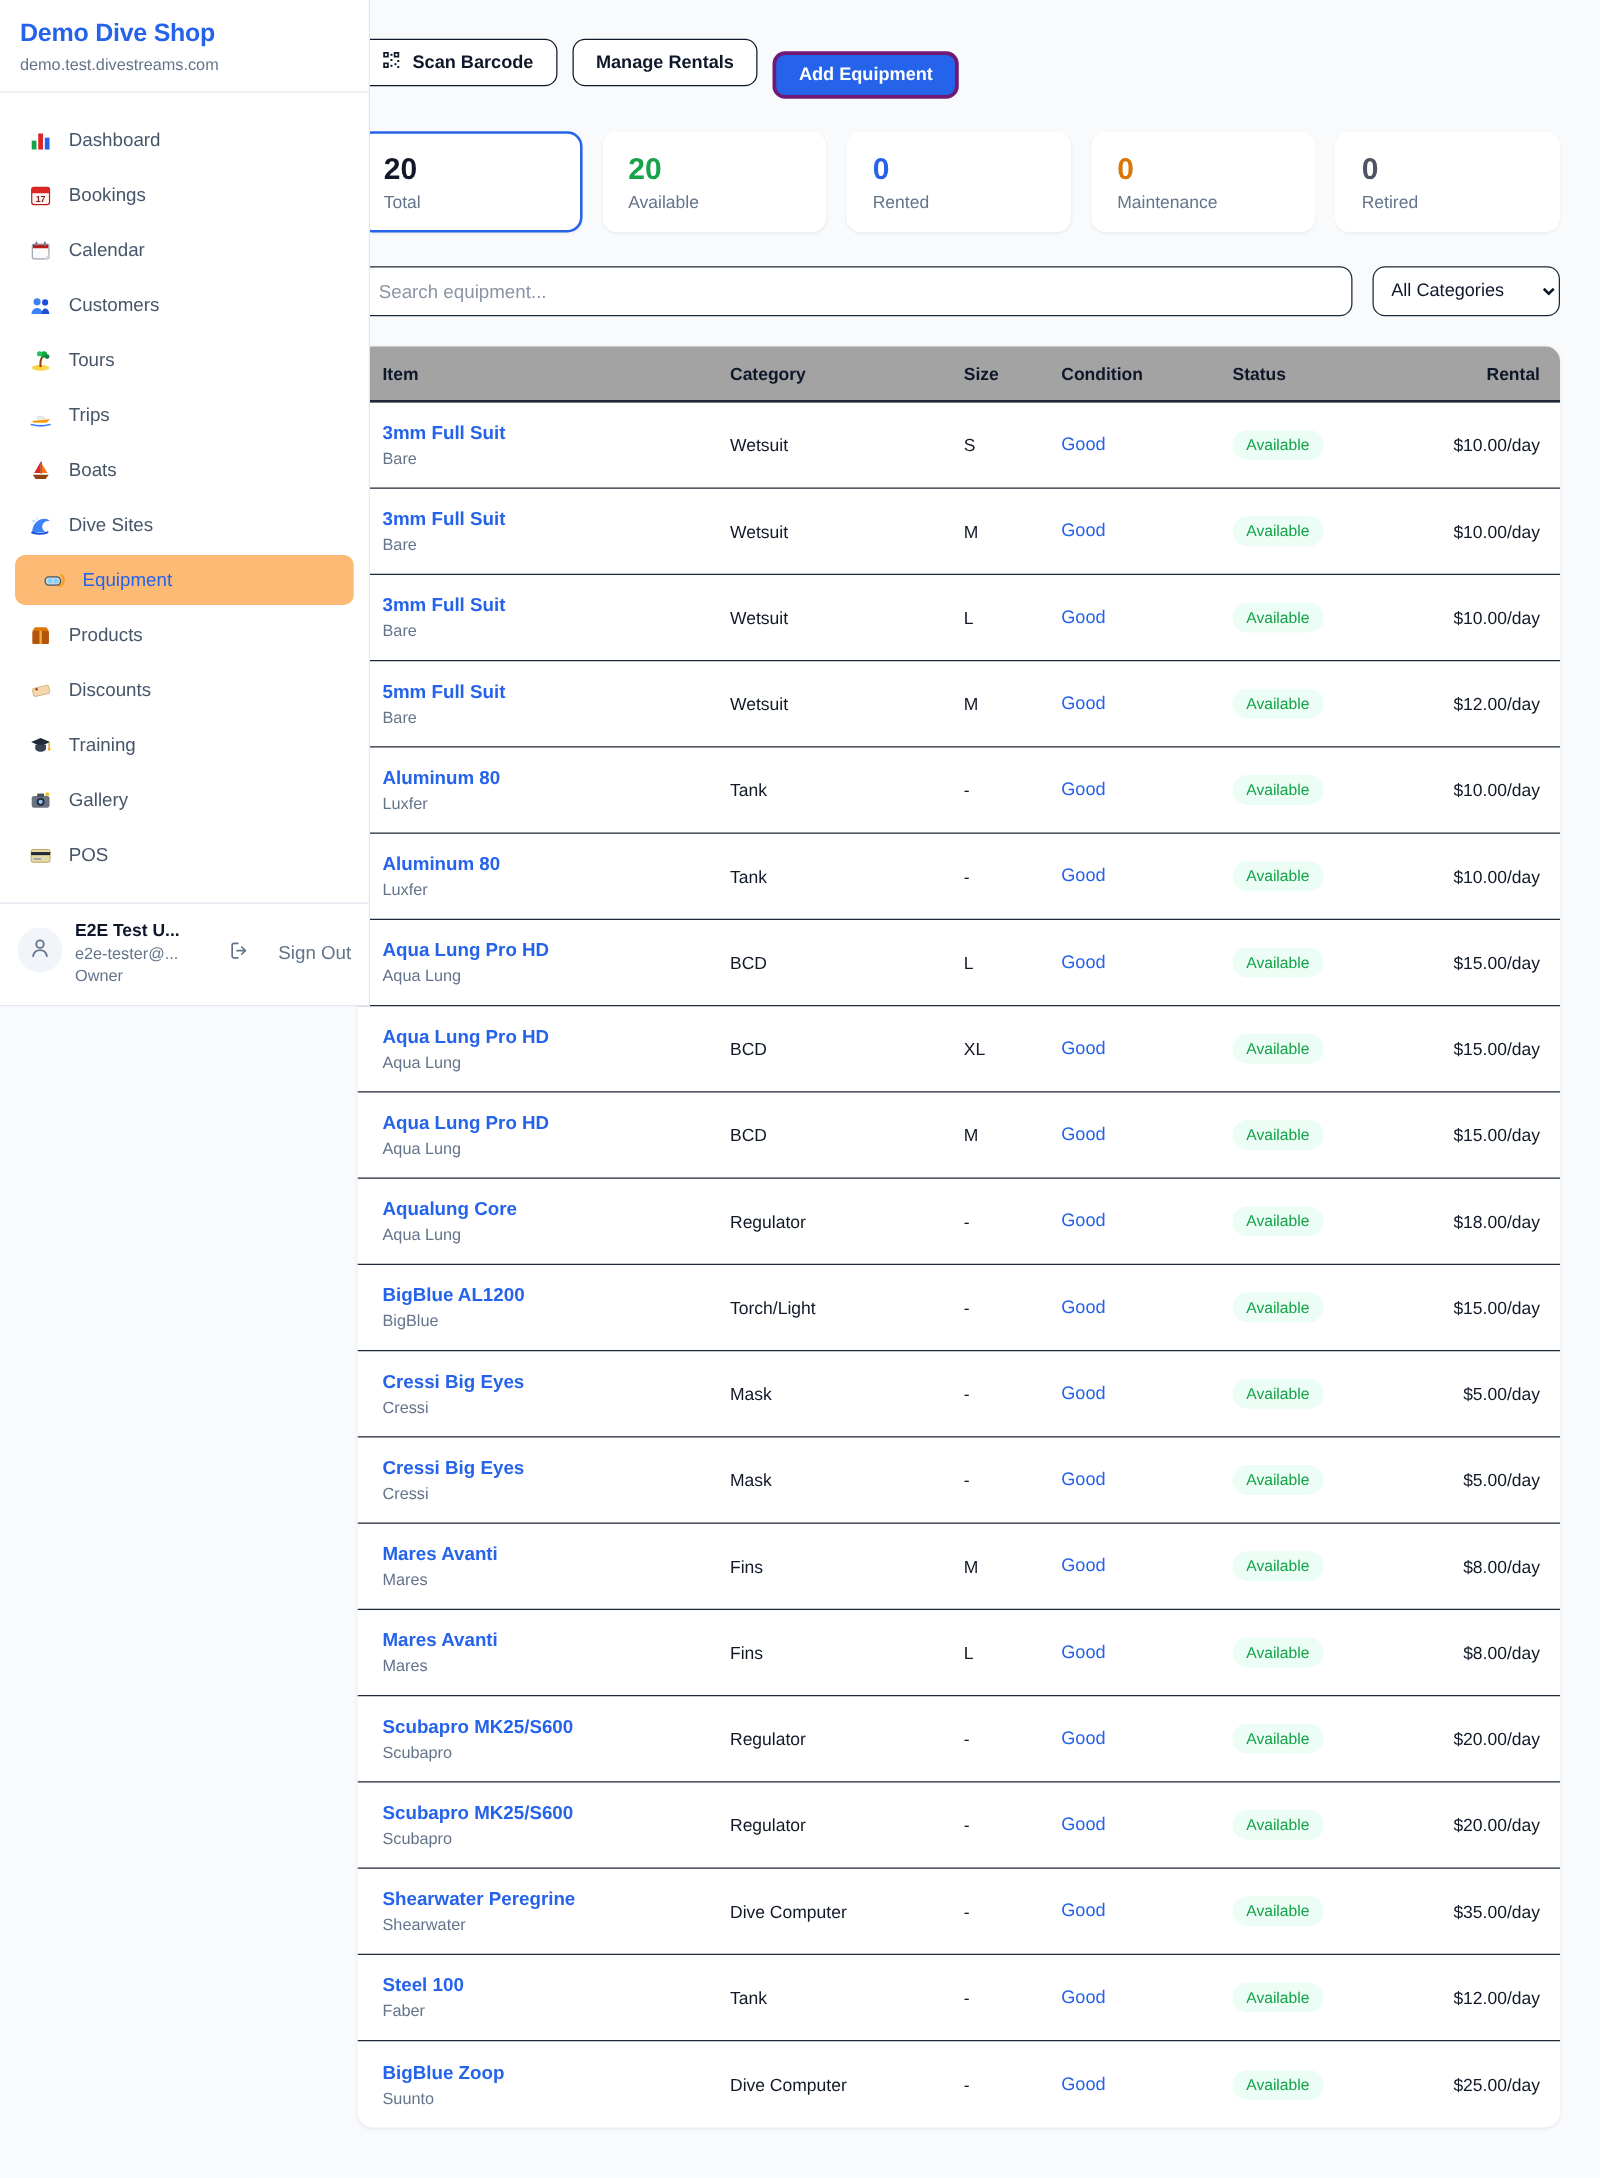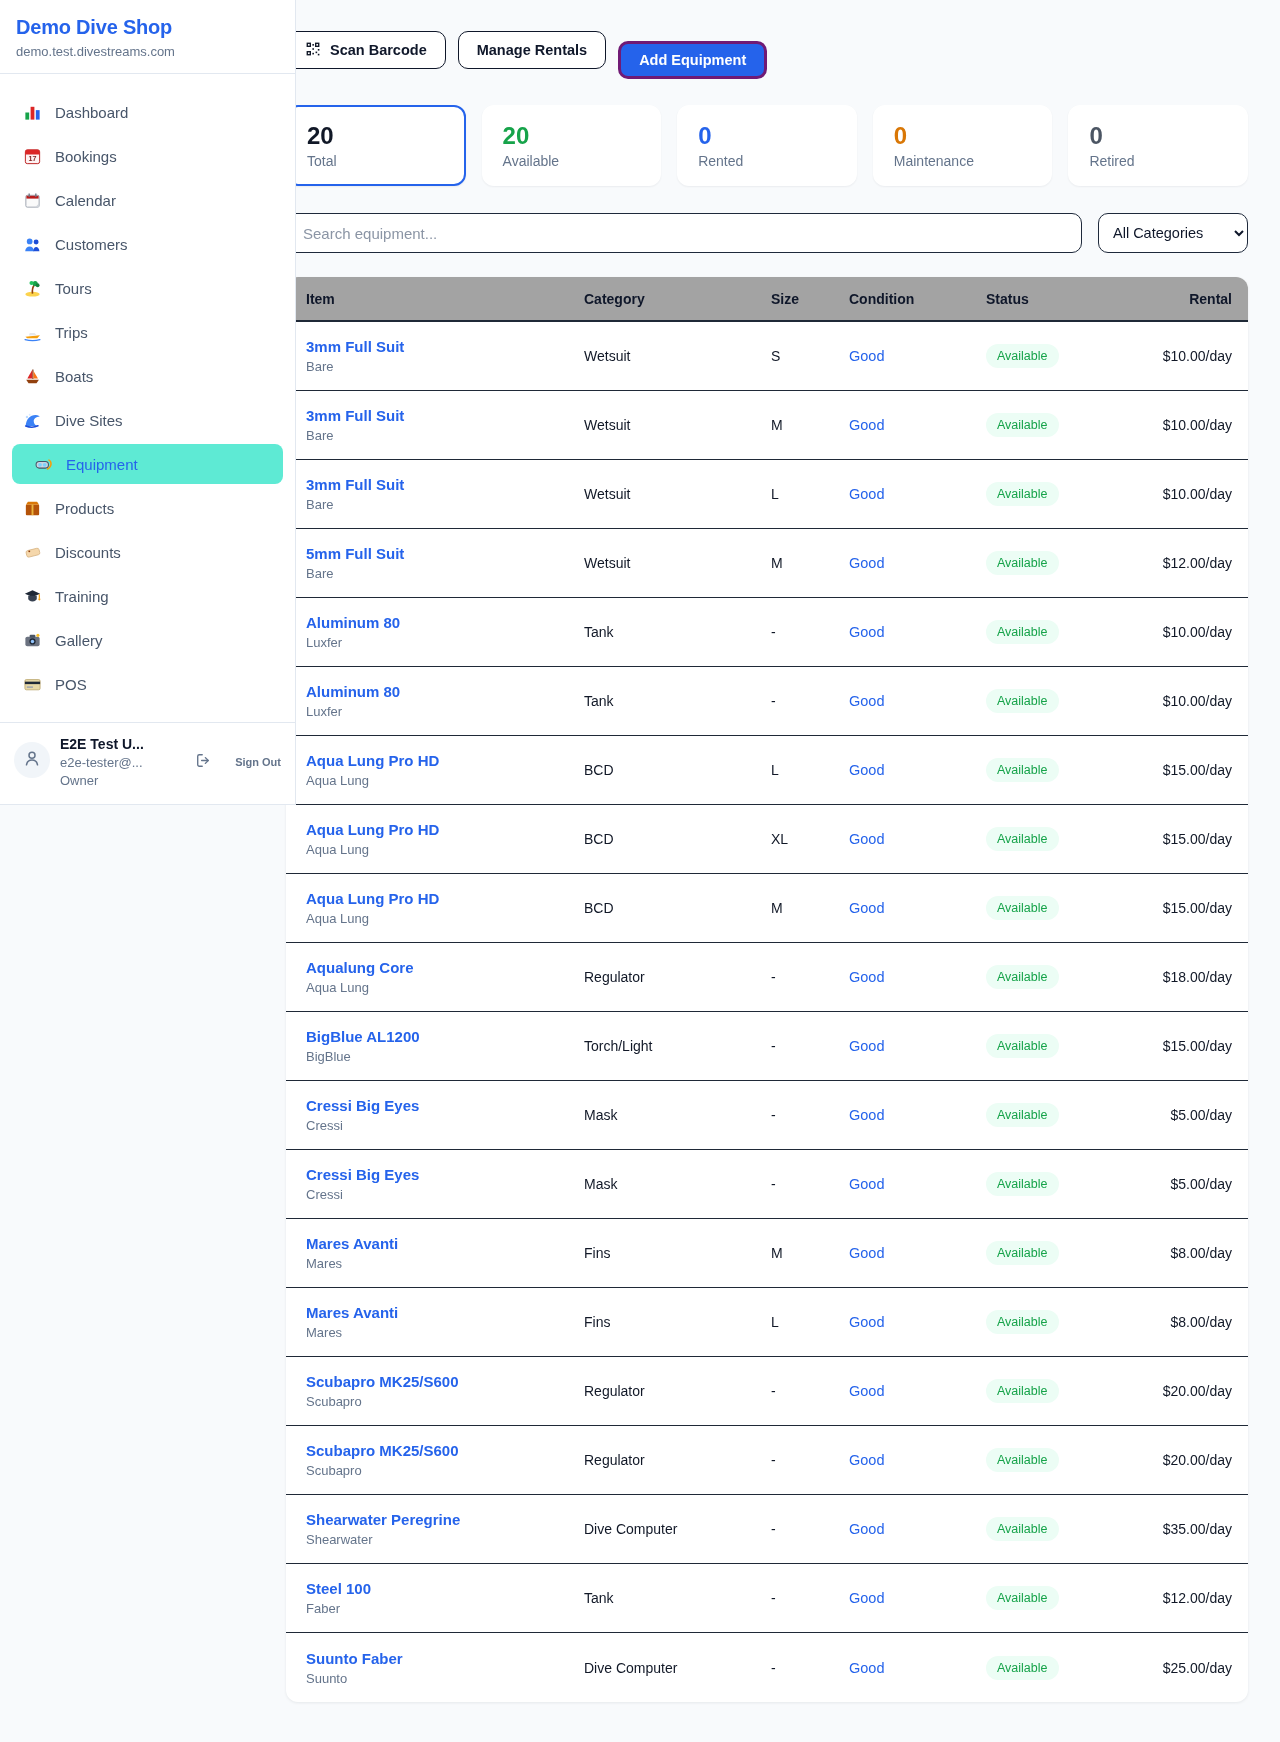--- a/index.html
+++ b/index.html
@@ -20,36 +20,36 @@
   }
   .brand { padding:16px 16px 14px; border-bottom:1px solid #e2e8f0; }
   .brand-name { font-size:20px; font-weight:800; color:#2563eb; letter-spacing:-.2px; cursor:pointer; }
   .brand-domain { font-size:13px; color:#64748b; margin-top:5px; }
   .nav { padding:18px 12px 14px; }
   .nav-item {
     display:flex; align-items:center; gap:13px;
     height:40px; padding:0 10px; margin-bottom:4px;
     border-radius:8px; font-size:15px; color:#475569; cursor:pointer;
   }
-  .nav-item.active { background:#5eead4; color:#2563eb;padding-left:21px; }
+  .nav-item.active { background:#fdba74; color:#2563eb;padding-left:21px; }
   .nav-icon { width:20px; height:20px; display:inline-flex; align-items:center; justify-content:center; flex:0 0 20px; }
   .nav-icon svg { width:19px; height:19px; }
   .user-footer {
     border-top:1px solid #e2e8f0;
     padding:13px 14px 16px; display:flex; gap:10px; align-items:flex-start;
   }
   .avatar {
     width:36px; height:36px; border-radius:50%; background:#f1f5f9;
     display:flex; align-items:center; justify-content:center; flex:0 0 36px; margin-top:6px;
   }
   .user-info { min-width:0; }
   .user-name { font-size:14px; font-weight:700; color:#0f172a; white-space:nowrap; }
   .user-email { font-size:13px; color:#64748b; margin-top:3px; white-space:nowrap; }
   .user-role { font-size:13px; color:#64748b; margin-top:3px; }
-  .signout { margin-left:auto; display:flex; align-items:center; gap:23px; color:#64748b; font-size:11px; cursor:pointer; margin-top:16px; white-space:nowrap;font-weight:bold; }
+  .signout { margin-left:auto; display:flex; align-items:center; gap:23px; color:#64748b; font-size:15px; cursor:pointer; margin-top:16px; white-space:nowrap; }
 
   
   .main { margin-left:256px; padding:26px 32px 32px 30px; }
   .page-header { display:flex; justify-content:space-between; align-items:flex-start; }
   .page-title { font-size:23px; font-weight:800; color:#111827; letter-spacing:-.3px; }
   .page-subtitle { font-size:15px; color:#64748b; margin-top:7px; }
   .header-actions { display:flex; gap:12px; margin-top:5px; }
   .btn { height:38px; border-radius:10px; font-size:14.5px; font-weight:600;
          display:inline-flex; align-items:center; gap:9px; padding:0 18px; cursor:pointer;
          font-family:inherit; }
@@ -566,21 +566,21 @@
       <div class="item-brand">Faber</div>
     </div>
     <div class="cell-cat">Tank</div>
     <div class="cell-size">-</div>
     <div><a class="cond-link">Good</a></div>
     <div><span class="badge">Available</span></div>
     <div class="cell-rental">$12.00/day</div>
   </div>
         <div class="tgrid trow">
     <div>
-      <a class="item-name">Suunto Faber</a>
+      <a class="item-name">BigBlue Zoop</a>
       <div class="item-brand">Suunto</div>
     </div>
     <div class="cell-cat">Dive Computer</div>
     <div class="cell-size">-</div>
     <div><a class="cond-link">Good</a></div>
     <div><span class="badge">Available</span></div>
     <div class="cell-rental">$25.00/day</div>
   </div>
       </div>
   </div>

